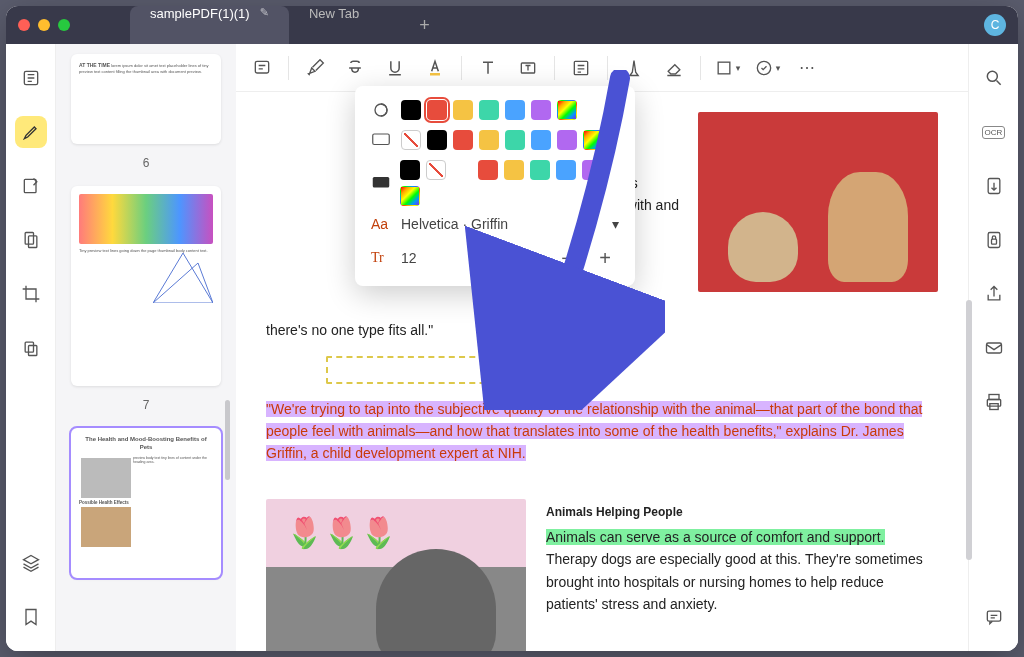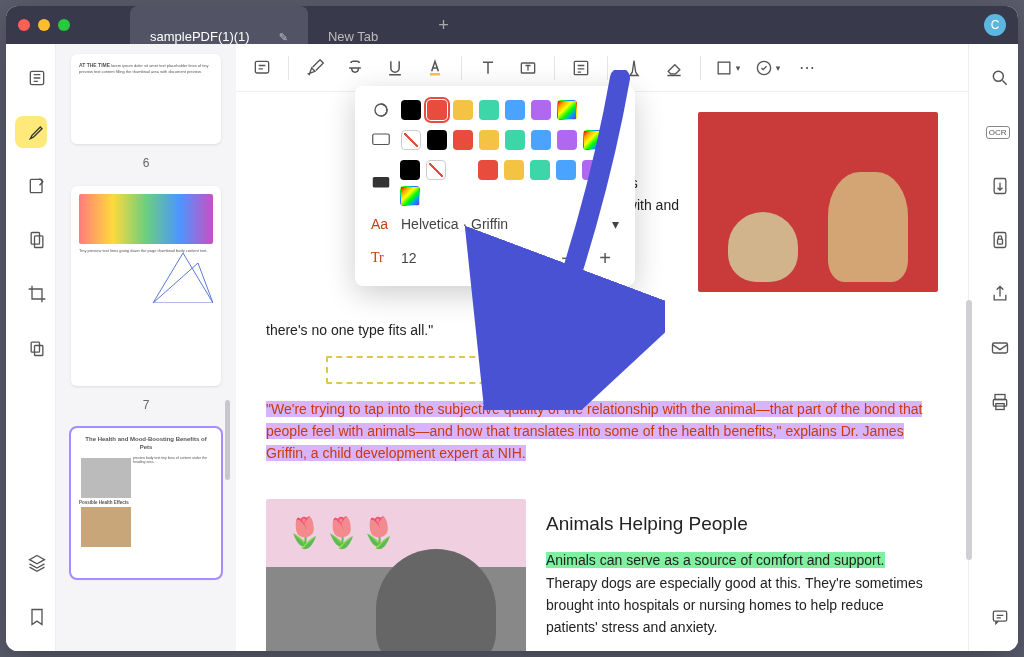--- a/index.html
+++ b/index.html
@@ -2,30 +2,30 @@
 <html><head>
 <meta charset="utf-8">
 <style>
 *{box-sizing:border-box;margin:0;padding:0;font-family:-apple-system,BlinkMacSystemFont,sans-serif}
 body{width:1024px;height:657px;background:#5b5d6e;overflow:hidden;position:relative}
 .window{position:absolute;inset:6px;background:#fff;border-radius:12px;overflow:hidden;display:flex;flex-direction:column;box-shadow:0 10px 40px rgba(0,0,0,.3)}
 .titlebar{height:38px;background:#38394a;display:flex;align-items:center;padding:0 12px;color:#ddd}
 .traffic{display:flex;gap:8px;margin-right:60px}
 .dot{width:12px;height:12px;border-radius:50%}
 .dot.r{background:#ff5f56}.dot.y{background:#ffbd2e}.dot.g{background:#27c93f}
-.tab{display:flex;align-items:flex-end;padding:0 20px;height:38px;color:#bbb;gap:29px;font-size:13px}
+.tab{display:flex;align-items:flex-start;padding:0 20px;height:38px;color:#bbb;gap:10px;font-size:13px}
 .tab.active{background:#525365;color:#fff;border-radius:8px 8px 0 0}
 .tab .edit{opacity:.6;font-size:11px}
 .plus{margin-left:40px;color:#aaa;font-size:18px;cursor:pointer}
 .avatar{margin-left:auto;width:22px;height:22px;border-radius:50%;background:#5eb5e0;color:#fff;display:flex;align-items:center;justify-content:center;font-size:12px}
 .body{flex:1;display:flex;background:#f7f7f9;overflow:hidden}
 .left-tools,.right-tools{width:50px;background:#fff;display:flex;flex-direction:column;align-items:center;padding:18px 0;gap:22px}
 .left-tools{border-right:1px solid #eee}
 .right-tools{border-left:1px solid #eee}
-.tool{width:32px;height:32px;display:flex;align-items:center;justify-content:flex-end;border-radius:8px;cursor:pointer;color:#555}
+.tool{width:32px;height:32px;display:flex;align-items:center;justify-content:center;border-radius:8px;cursor:pointer;color:#555}
 .tool.hl{background:#ffe97a}
 .tool svg{width:20px;height:20px}
 .spacer{flex:1}
 .thumbs{width:180px;background:#f5f5f7;padding:10px;overflow-y:auto;display:flex;flex-direction:column;gap:8px;align-items:center}
 .thumb{width:150px;background:#fff;border-radius:6px;box-shadow:0 1px 3px rgba(0,0,0,.1);padding:8px;font-size:4px;color:#555;line-height:1.3}
 .thumb.sel{outline:2px solid #a58cff}
 .thumb-num{font-size:12px;color:#666;text-align:center;margin:4px 0 8px}
 .thumb .timg{width:100%;height:50px;background:linear-gradient(90deg,#ff7b7b,#ffd93d,#6bcf7f,#4d96ff,#c850c0);border-radius:2px;margin-bottom:4px}
 .thumb .cat{width:50px;height:40px;background:#bbb;float:left;margin:2px}
 .main{flex:1;display:flex;flex-direction:column;background:#fff;position:relative}
@@ -35,21 +35,21 @@
 .sep{width:1px;height:24px;background:#e5e5e5;margin:0 4px}
 .doc{flex:1;overflow:auto;padding:20px 30px;position:relative;font-size:14px;color:#222;line-height:1.6}
 .doc p{margin-bottom:14px}
 .photo{float:right;width:240px;height:180px;background:#c93a3a;margin:0 0 10px 16px;border-radius:2px;position:relative;overflow:hidden}
 .photo::before{content:"";position:absolute;left:30px;bottom:10px;width:70px;height:70px;background:#d2b48c;border-radius:50% 50% 40% 40%}
 .photo::after{content:"";position:absolute;right:30px;bottom:10px;width:80px;height:110px;background:#d4a574;border-radius:40% 40% 20% 20%}
 .dashbox{width:180px;height:28px;border:2px dashed #ddc84a;border-radius:2px;margin:6px 0 14px 60px}
 .hl-purple{background:#d8b4ff}
 .hl-green{background:#7ff0a0}
 .quote{color:#c93a0a}
-.h2{font-size:19px;font-weight:400;margin:10px 0}
+.h2{font-size:12px;font-weight:700;margin:4px 0}
 .cat-photo{float:left;width:260px;height:170px;background:linear-gradient(#f0d0e0 40%,#888 40%);margin-right:20px;border-radius:2px;position:relative}
 .cat-photo::before{content:"";position:absolute;bottom:0;right:30px;width:120px;height:120px;background:#666;border-radius:50% 50% 30% 30%}
 .tulips{position:absolute;left:20px;top:10px;font-size:30px;filter:hue-rotate(20deg)}
 
 .popup{position:absolute;left:355px;top:86px;width:280px;background:#fff;border-radius:8px;box-shadow:0 8px 30px rgba(0,0,0,.2);padding:14px 16px;z-index:10}
 .popup h4{font-size:14px;font-weight:500;margin-bottom:14px;color:#333}
 .row{display:flex;align-items:center;gap:10px;margin-bottom:10px}
 .row-icon{width:20px;height:16px;display:flex;align-items:center;justify-content:center;color:#555}
 .swatches{display:flex;gap:6px;flex-wrap:wrap}
 .sw{width:20px;height:20px;border-radius:4px;cursor:pointer;border:1px solid transparent}

